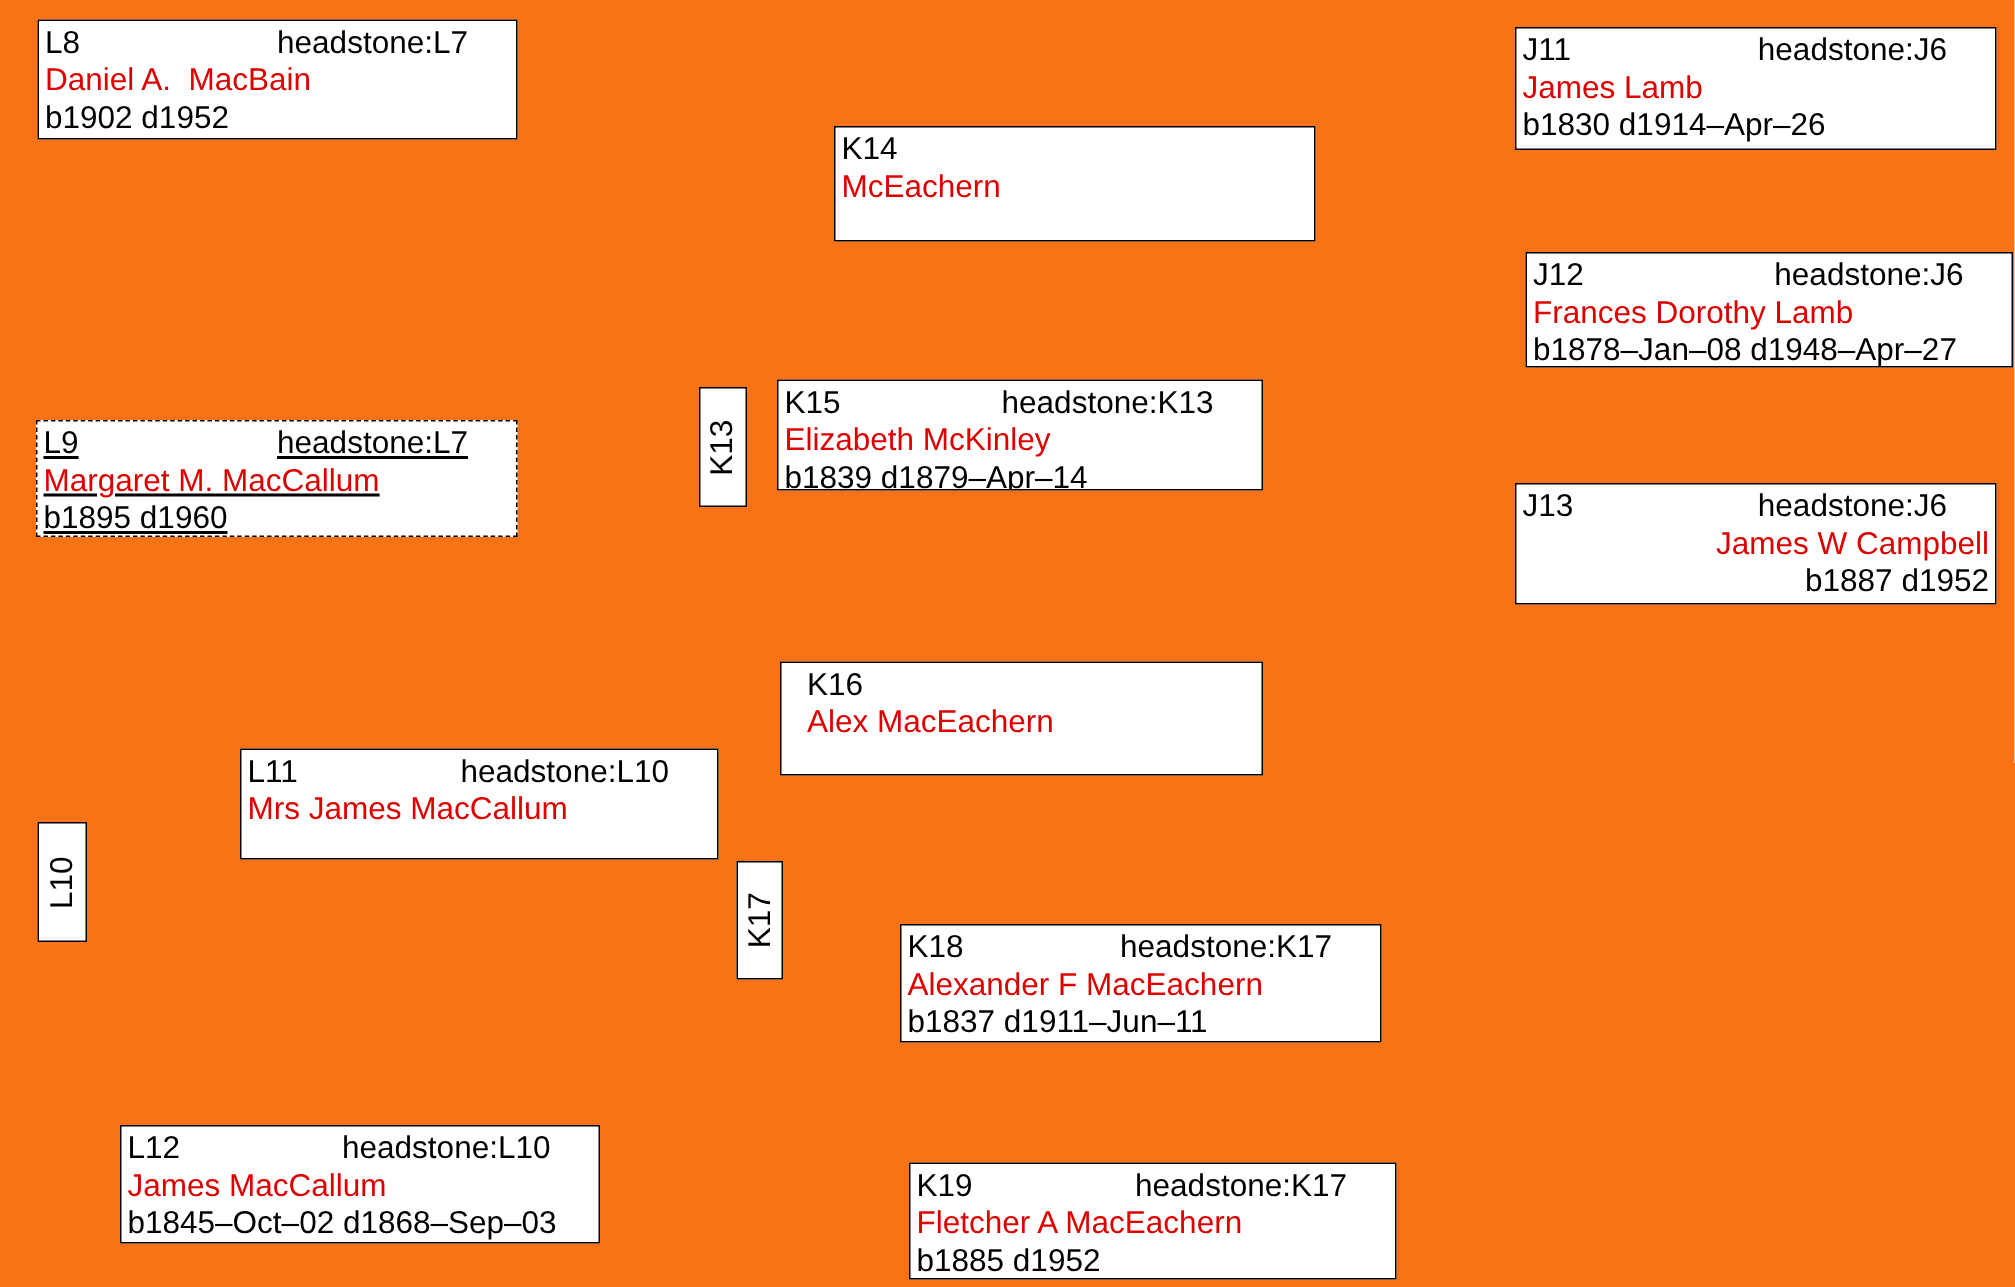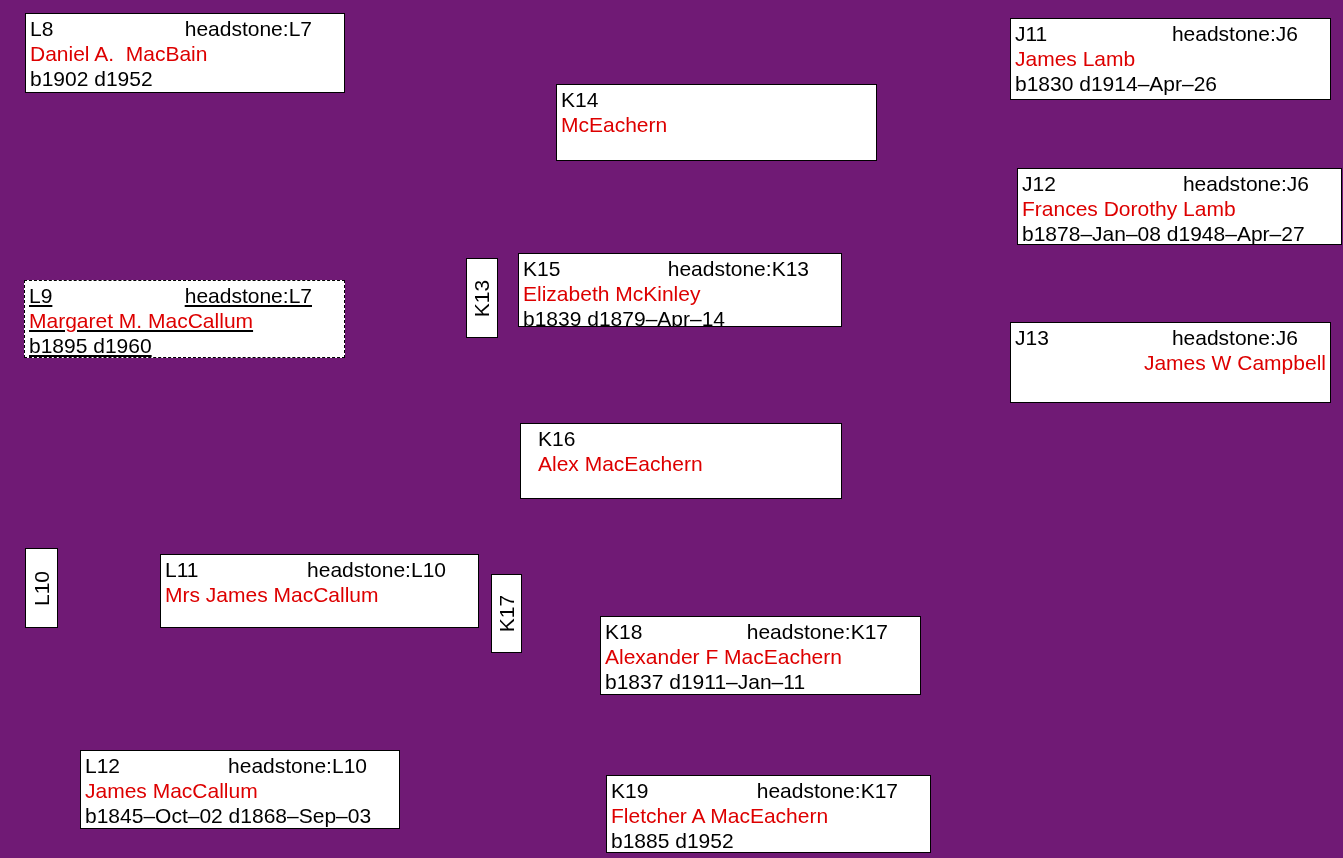--- a/index.html
+++ b/index.html
@@ -5,21 +5,21 @@
   html, body {
     margin: 0;
     padding: 0;
     background: #ffffff;
     font-family: "Liberation Sans", sans-serif;
   }
   #canvas {
     position: relative;
     width: 1343px;
     height: 858px;
-    background: #701a75;
+    background: #f97316;
     overflow: hidden;
   }
   .plot {
     position: absolute;
     box-sizing: border-box;
     border: 1.5px solid var(--border-color, #000);
     background: #ffffff;
     padding: 2px 4px;
     font-size: 21px;
     line-height: 25px;
@@ -123,40 +123,41 @@
     <div class="plot-name">Elizabeth McKinley</div>
     <div class="plot-dates">b1839 d1879–Apr–14</div>
   </div>
 
   <div class="plot" style="left: 1010px; top: 322px; width: 321px; height: 81px; text-align: right;">
     <div class="plot-header">
       <span class="plot-id">J13</span>
       <span class="plot-headstone">headstone:J6</span>
     </div>
     <div class="plot-name">James W Campbell</div>
+    <div class="plot-dates">b1887 d1952</div>
   </div>
 
-  <div class="plot" style="left: 520px; top: 423px; width: 322px; height: 76px; padding-left: 17px;">
+  <div class="plot" style="left: 520px; top: 441px; width: 322px; height: 76px; padding-left: 17px;">
     <div class="plot-header">
       <span class="plot-id">K16</span>
 
     </div>
     <div class="plot-name">Alex MacEachern</div>
 
   </div>
 
   <div class="plot vertical" style="left: 25px; top: 548px; width: 33px; height: 80px;">
     <div class="plot-header">
       <span class="plot-id">L10</span>
 
     </div>
 
   </div>
 
-  <div class="plot" style="left: 160px; top: 554px; width: 319px; height: 74px;">
+  <div class="plot" style="left: 160px; top: 499px; width: 319px; height: 74px;">
     <div class="plot-header">
       <span class="plot-id">L11</span>
       <span class="plot-headstone">headstone:L10</span>
     </div>
     <div class="plot-name">Mrs James MacCallum</div>
 
   </div>
 
   <div class="plot vertical" style="left: 491px; top: 574px; width: 31px; height: 79px;">
     <div class="plot-header">
@@ -165,21 +166,21 @@
     </div>
 
   </div>
 
   <div class="plot" style="left: 600px; top: 616px; width: 321px; height: 79px;">
     <div class="plot-header">
       <span class="plot-id">K18</span>
       <span class="plot-headstone">headstone:K17</span>
     </div>
     <div class="plot-name">Alexander F MacEachern</div>
-    <div class="plot-dates">b1837 d1911–Jan–11</div>
+    <div class="plot-dates">b1837 d1911–Jun–11</div>
   </div>
 
   <div class="plot" style="left: 80px; top: 737px; width: 320px; height: 79px; margin-top: 13px;">
     <div class="plot-header">
       <span class="plot-id">L12</span>
       <span class="plot-headstone">headstone:L10</span>
     </div>
     <div class="plot-name">James MacCallum</div>
     <div class="plot-dates">b1845–Oct–02 d1868–Sep–03</div>
   </div>

